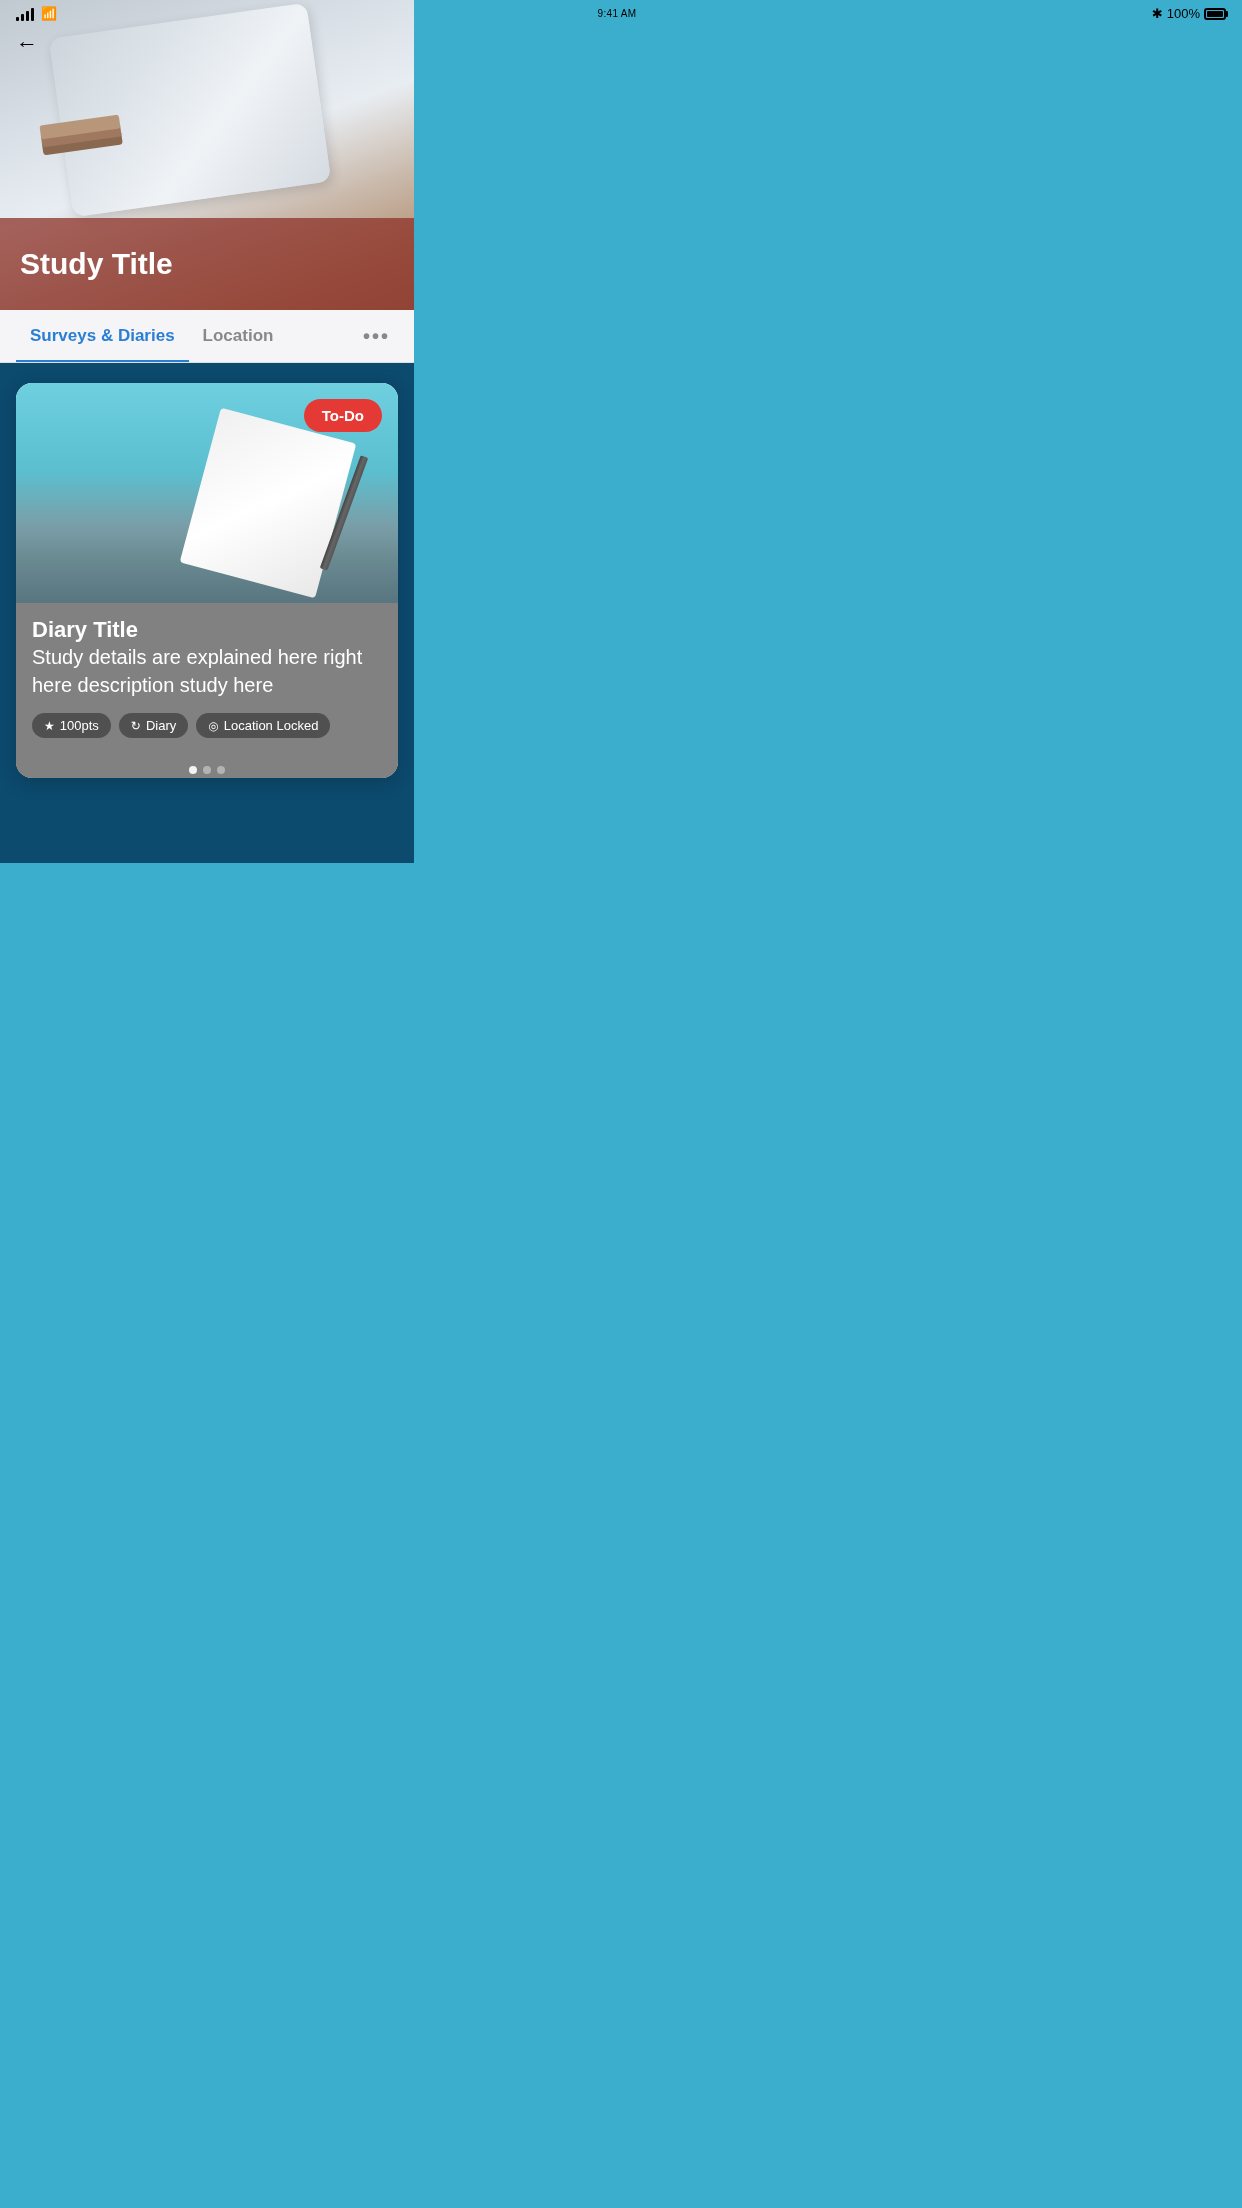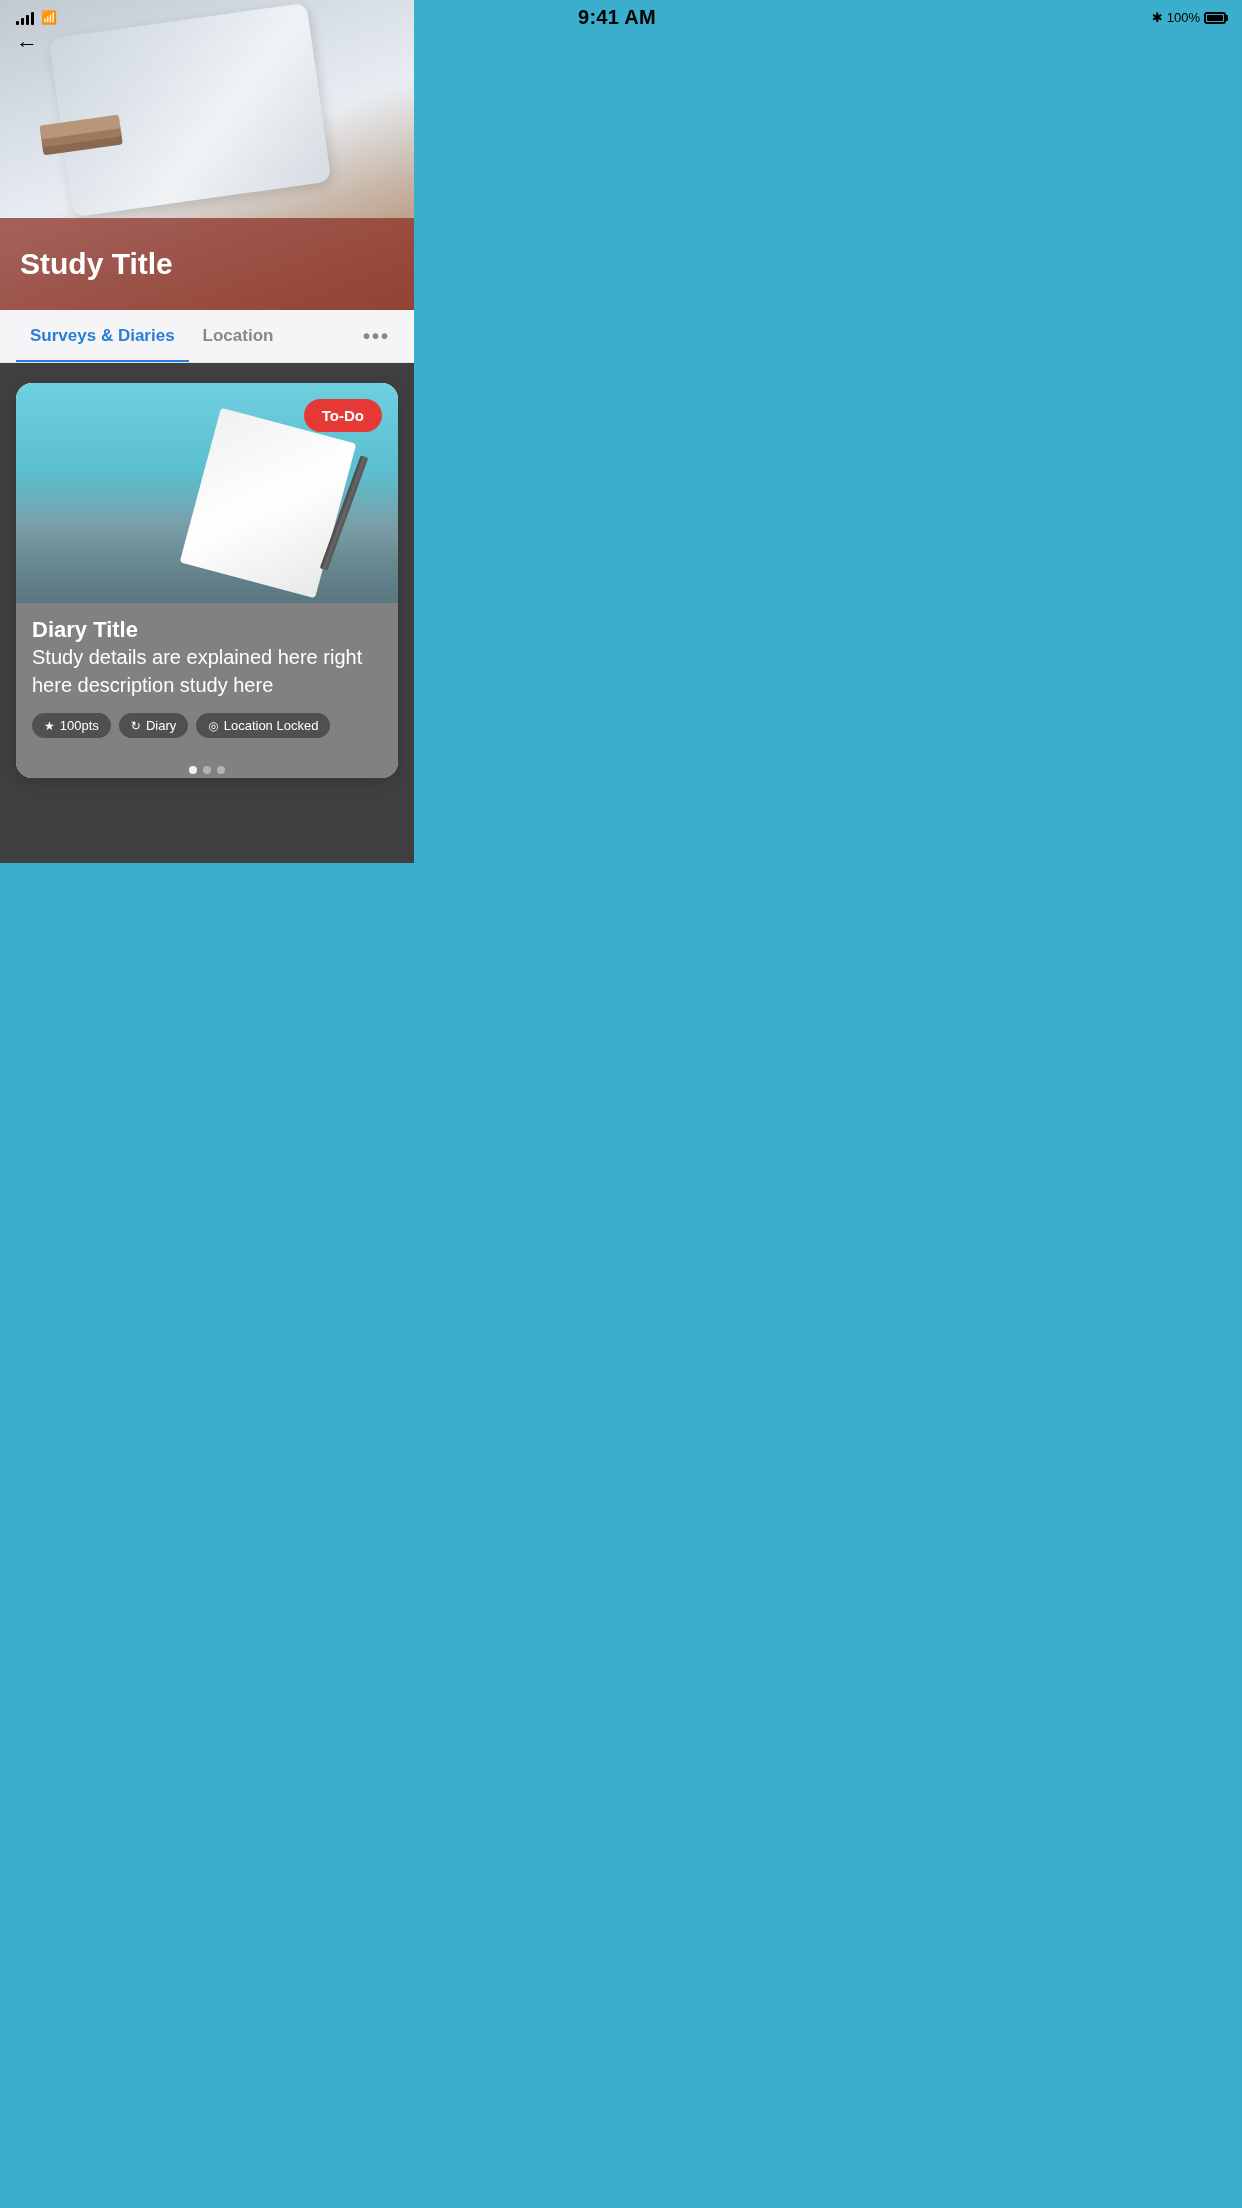--- a/index.html
+++ b/index.html
@@ -38,22 +38,22 @@
     .signal-bar {
       width: 3px;
       background: #000;
       border-radius: 1px;
     }
     .wifi-icon {
       font-size: 13px;
       margin-left: 3px;
     }
     .status-center {
-      font-size: 20px;
-      font-weight: 700;
+      font-size: 10px;
+      font-weight: 400;
       letter-spacing: 0.3px;
       margin-left: 25px;
     }
     .status-right {
       display: flex;
       align-items: center;
       gap: 4px;
       font-size: 13px;
       font-weight: 500;
     }
@@ -147,21 +147,21 @@
       color: #888;
       font-size: 20px;
       font-weight: 700;
       letter-spacing: 2px;
       cursor: pointer;
       padding: 14px 8px;
     }
 
     
     .main-content {
-      background: #404040;
+      background: #0c4a6e;
       padding: 20px 16px;
       min-height: 500px;
     }
 
     
     .card {
       background: #fff;
       border-radius: 16px;
       overflow: hidden;
       box-shadow: 0 4px 20px rgba(0,0,0,0.18);

